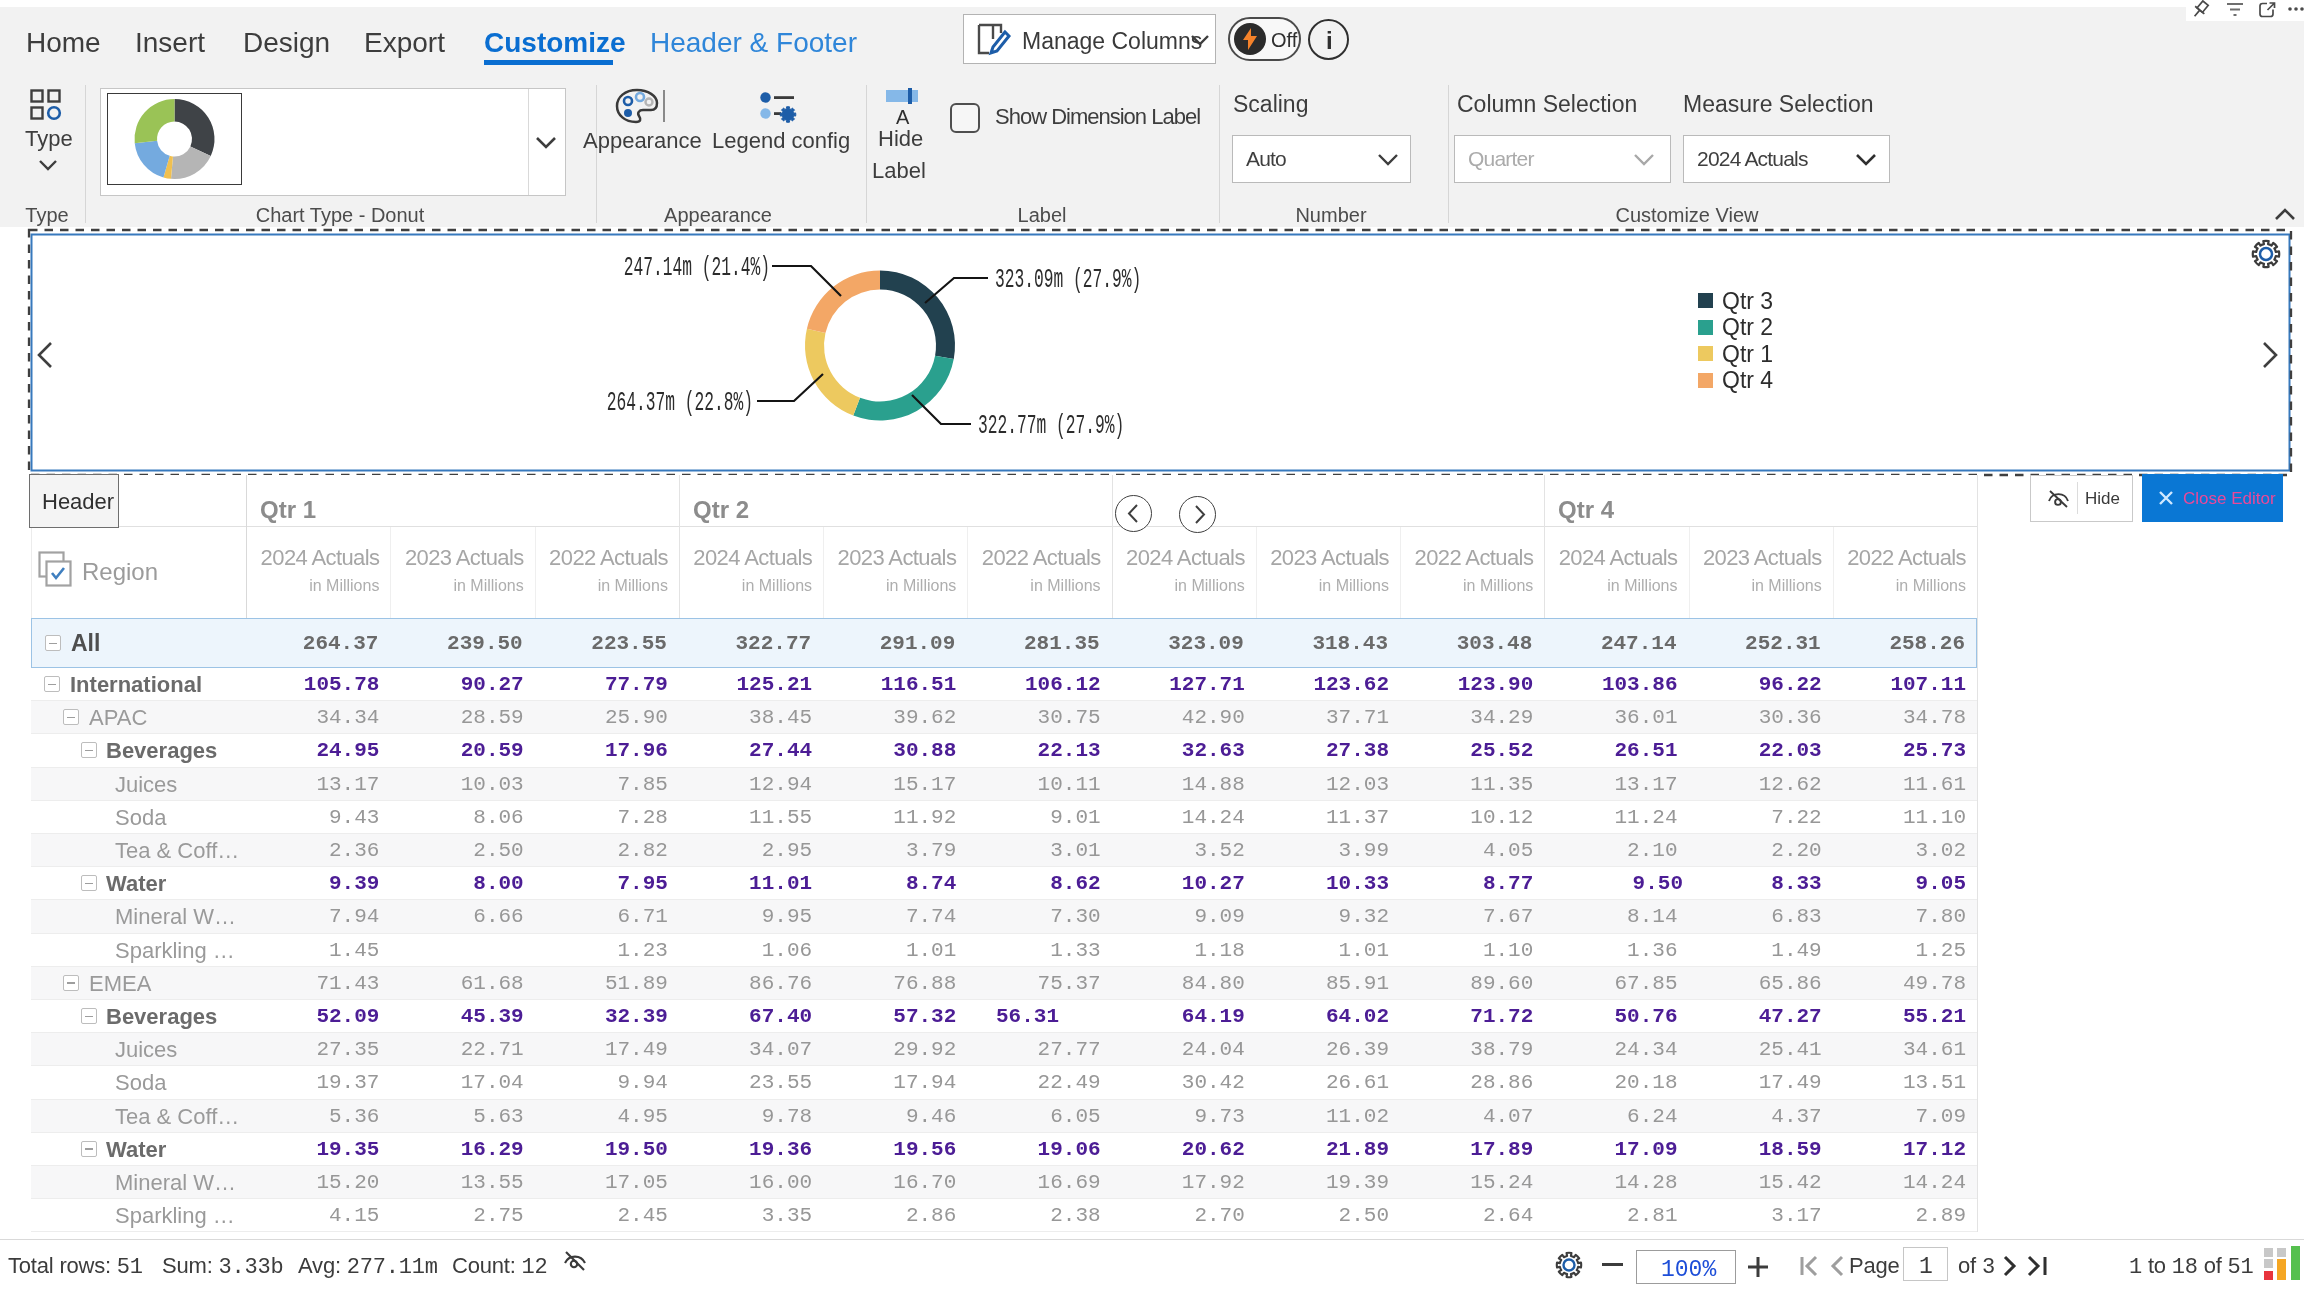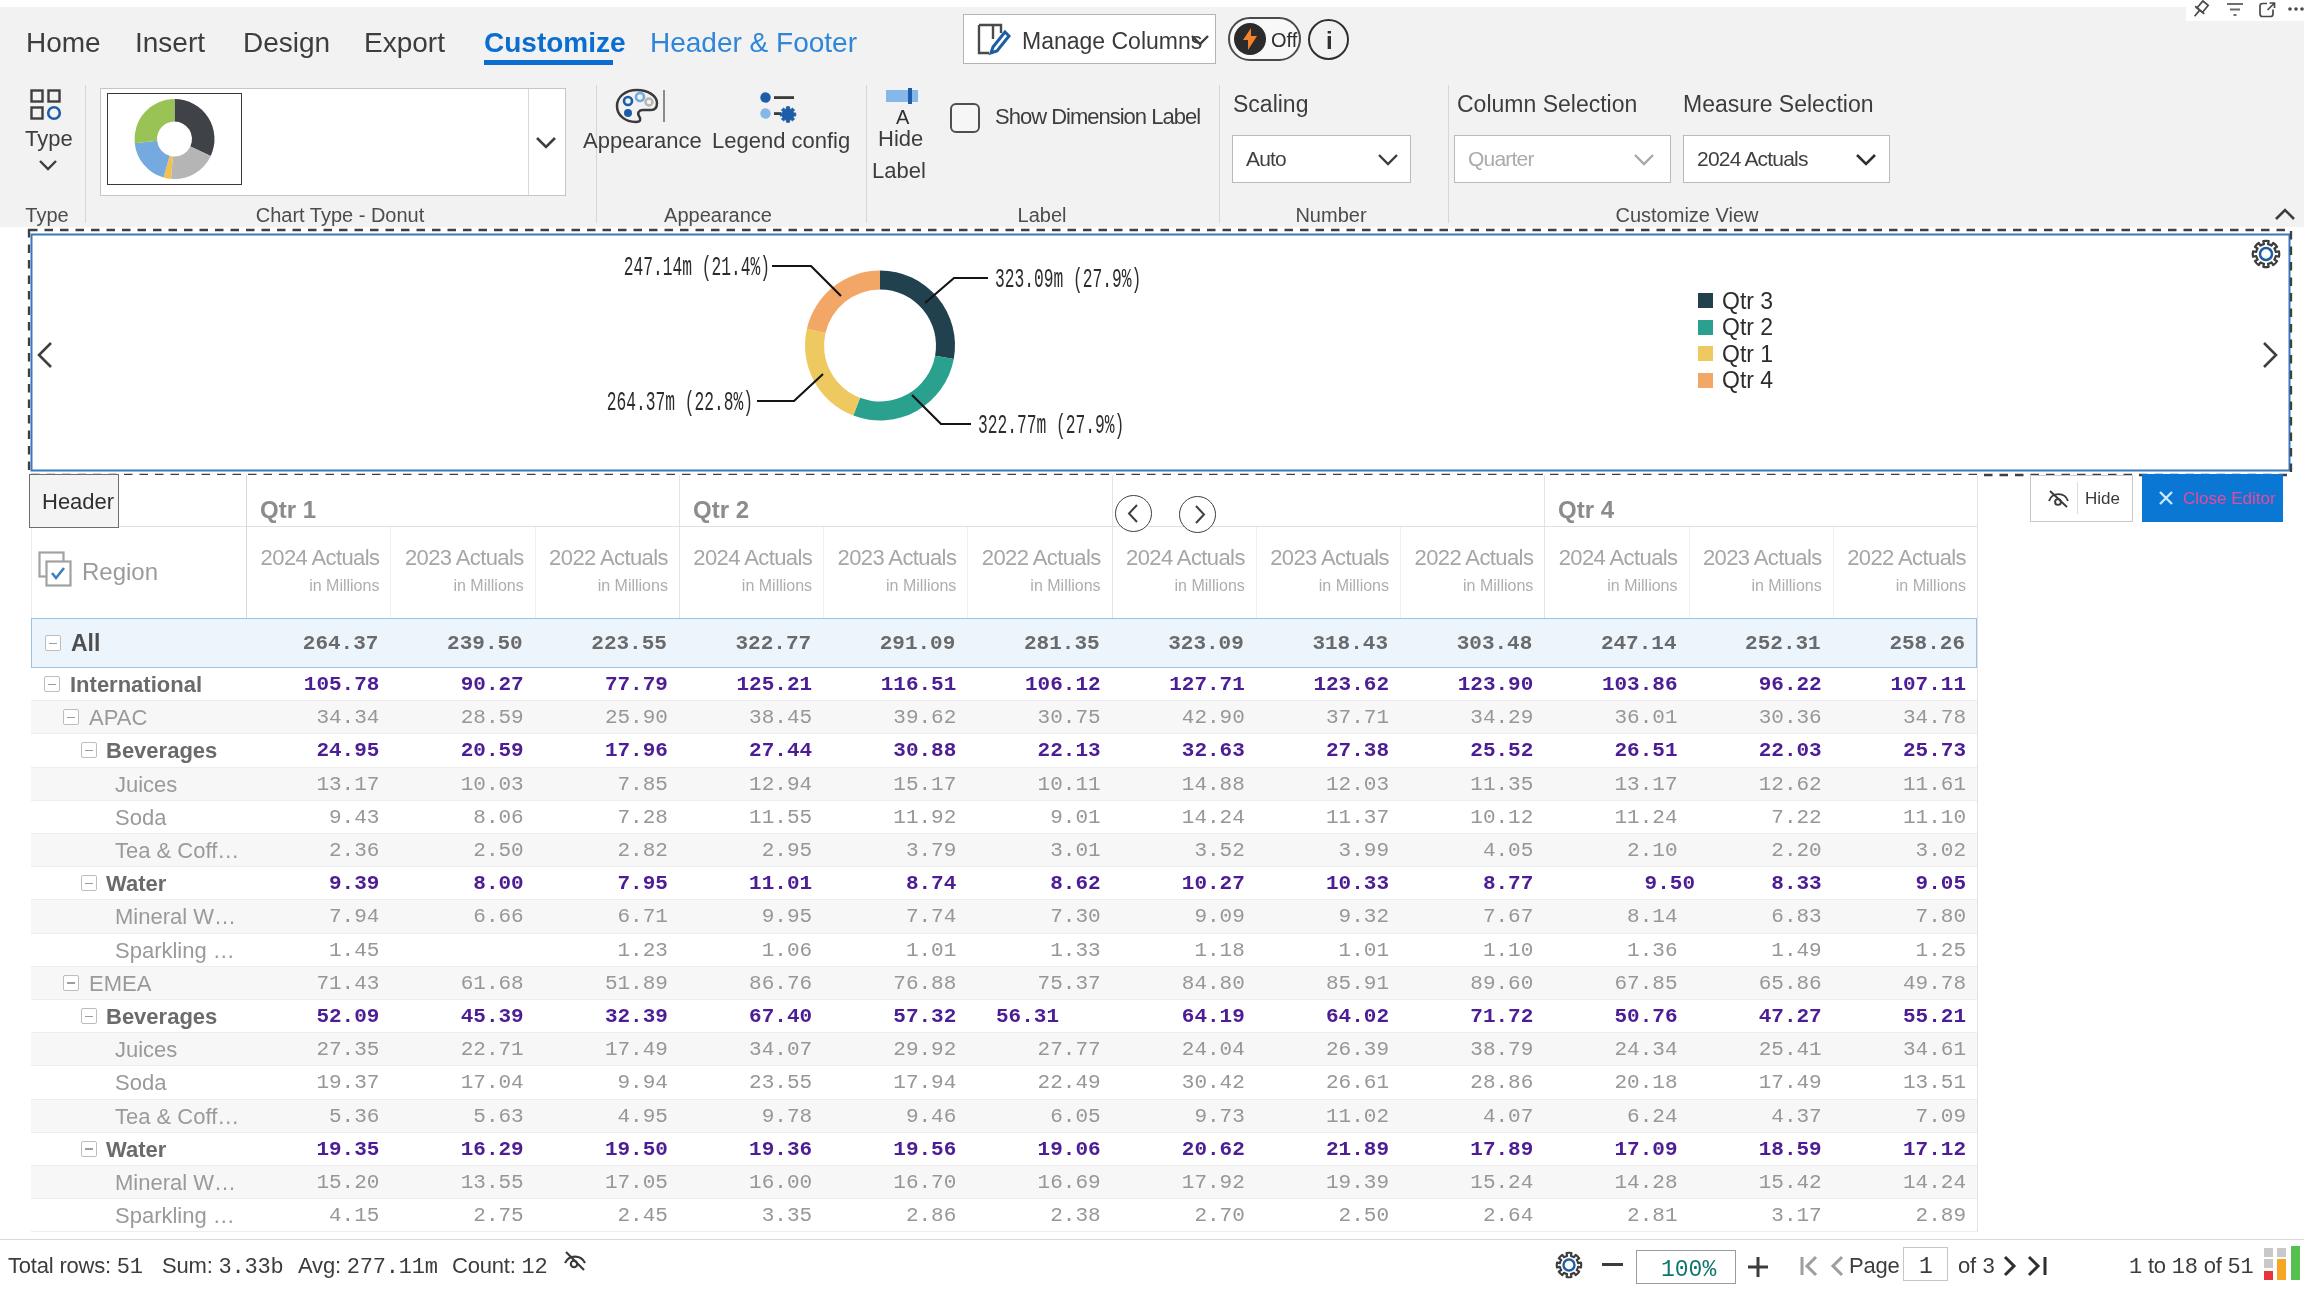--- a/index.html
+++ b/index.html
@@ -400,21 +400,21 @@
       <span class="lab lab-b" style="left:75px;">Water</span>
       <span class="val val-b" style="right:1597.6px;">9.39</span>
       <span class="val val-b" style="right:1453.3px;">8.00</span>
       <span class="val val-b" style="right:1309.1px;">7.95</span>
       <span class="val val-b" style="right:1164.9px;">11.01</span>
       <span class="val val-b" style="right:1020.7px;">8.74</span>
       <span class="val val-b" style="right:876.4px;">8.62</span>
       <span class="val val-b" style="right:732.2px;">10.27</span>
       <span class="val val-b" style="right:588.0px;">10.33</span>
       <span class="val val-b" style="right:443.7px;">8.77</span>
-      <span class="val val-b" style="right:282px;">9.50</span>
+      <span class="val val-b" style="right:294px;">9.50</span>
       <span class="val val-b" style="right:155.3px;">8.33</span>
       <span class="val val-b" style="right:11.0px;">9.05</span>
     </div>
 <div class="trow" style="top:900.4px;height:33.2px;background:#f7f7f8;border-bottom:1px solid #ededed;">
       <span class="lab lab-n" style="left:84px;">Mineral W…</span>
       <span class="val val-n" style="right:1597.6px;">7.94</span>
       <span class="val val-n" style="right:1453.3px;">6.66</span>
       <span class="val val-n" style="right:1309.1px;">6.71</span>
       <span class="val val-n" style="right:1164.9px;">9.95</span>
       <span class="val val-n" style="right:1020.7px;">7.74</span>
@@ -608,21 +608,21 @@
   <circle cx="13" cy="15" r="3.2" fill="none" stroke="#3a3a3a" stroke-width="2.1"></circle>
   <path d="M5,3 L23,21" stroke="#3a3a3a" stroke-width="2.1"></path>
 </svg>
 
 <svg class="abs" style="left:1554px;top:1250px;" width="30" height="30" viewBox="0 0 30 30">
       <path d="M12.53,3.05 A12.2,12.2 0 0 1 17.47,3.05 L16.88,5.92 A9.272,9.272 0 0 1 20.09,7.25 L21.70,4.80 A12.2,12.2 0 0 1 25.20,8.30 L22.75,9.91 A9.272,9.272 0 0 1 24.08,13.12 L26.95,12.53 A12.2,12.2 0 0 1 26.95,17.47 L24.08,16.88 A9.272,9.272 0 0 1 22.75,20.09 L25.20,21.70 A12.2,12.2 0 0 1 21.70,25.20 L20.09,22.75 A9.272,9.272 0 0 1 16.88,24.08 L17.47,26.95 A12.2,12.2 0 0 1 12.53,26.95 L13.12,24.08 A9.272,9.272 0 0 1 9.91,22.75 L8.30,25.20 A12.2,12.2 0 0 1 4.80,21.70 L7.25,20.09 A9.272,9.272 0 0 1 5.92,16.88 L3.05,17.47 A12.2,12.2 0 0 1 3.05,12.53 L5.92,13.12 A9.272,9.272 0 0 1 7.25,9.91 L4.80,8.30 A12.2,12.2 0 0 1 8.30,4.80 L9.91,7.25 A9.272,9.272 0 0 1 13.12,5.92 L12.53,3.05 Z" fill="none" stroke="#3c3c3c" stroke-width="2.1" stroke-linejoin="round"></path>
       <circle cx="15" cy="15" r="5.5" fill="none" stroke="#1d5da8" stroke-width="2.4"></circle>
     </svg>
 <div class="abs" style="left:1602px;top:1263px;width:21px;height:3px;background:#3c3c3c;"></div>
 <div class="abs" style="left:1636px;top:1250px;width:100px;height:34px;border:1px solid #9c9c9c;background:#fff;"></div>
-<span class="abs mono" style="left:1661px;top:1257px;font-size:23px;color:#0f766e;">100%</span>
+<span class="abs mono" style="left:1661px;top:1257px;font-size:23px;color:#1d4ed8;">100%</span>
 <svg class="abs" style="left:1746px;top:1255px;" width="24" height="24">
       <path d="M12,2 v20 M2,12 h20" stroke="#3c3c3c" stroke-width="3"></path>
     </svg>
 <svg class="abs" style="left:1799px;top:1255px;" width="22" height="22">
       <path d="M3,2 v18 M17,2 l-9,9 l9,9" fill="none" stroke="#9e9e9e" stroke-width="3"></path>
     </svg>
 <svg class="abs" style="left:1829px;top:1255px;" width="16" height="22">
       <path d="M13,2 l-9,9 l9,9" fill="none" stroke="#9e9e9e" stroke-width="3"></path>
     </svg>
 <span class="abs statustext" style="left:1849px;top:1253px;font-size:22px;">Page</span>

